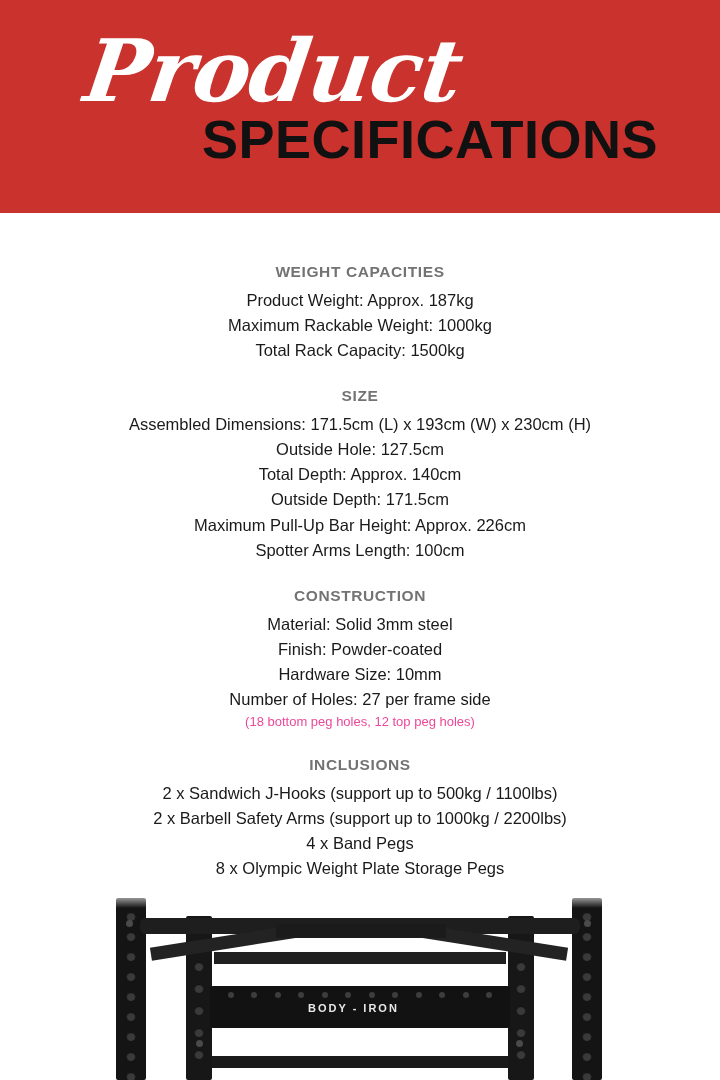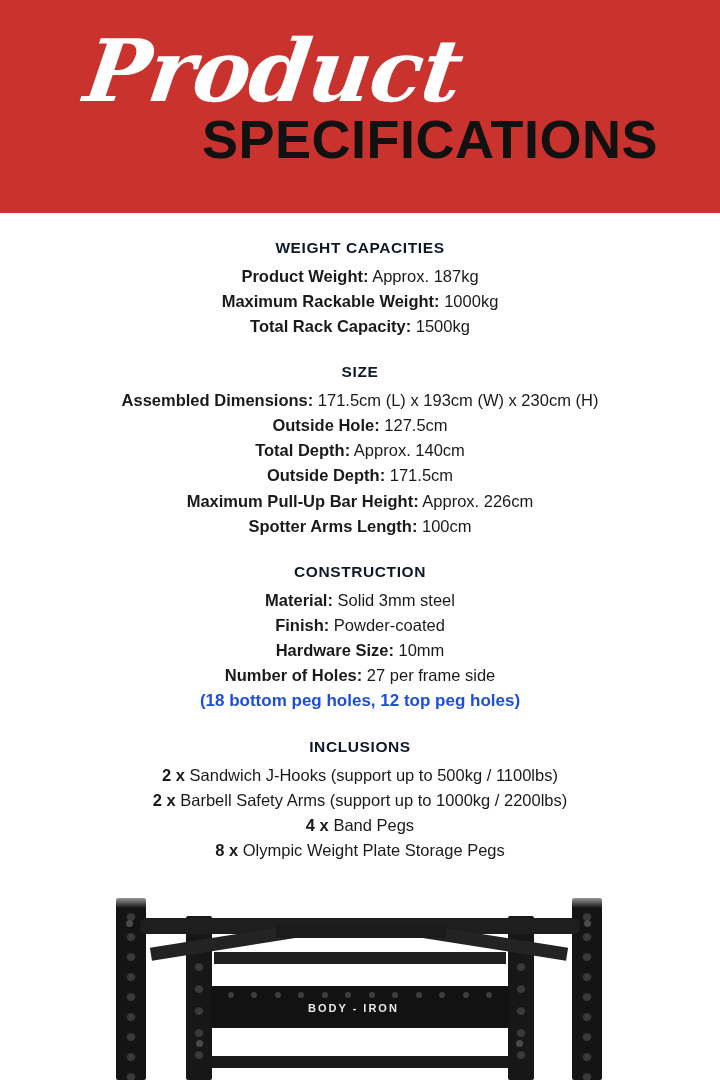--- a/index.html
+++ b/index.html
@@ -58,41 +58,42 @@
 
   
   .content {
     padding: 26px 40px 0 40px;
     text-align: center;
   }
   .section {
     margin-bottom: 22px;
   }
   .section-title {
-    color: #0f172a;
+    color: #737373;
     font-size: 15.5px;
     font-weight: 700;
     letter-spacing: 0.6px;
     margin-bottom: 7px;
+    margin-top: 24px;
   }
   .spec-line {
     font-size: 16.5px;
     color: #1a1a1a;
     line-height: 1.52;
     font-weight: 400;
   }
   .spec-line b {
-    font-weight: 700;
+    font-weight: 400;
     text-align: center;
   }
   .note-line {
-    font-size: 17px;
-    color: #1d4ed8;
+    font-size: 13px;
+    color: #ec4899;
     line-height: 1.5;
-    font-weight: 700;
+    font-weight: 400;
   }
 
   
   .section.weight { margin-bottom: 24px; }
   .section.size { margin-bottom: 24px; }
   .section.construction { margin-bottom: 24px; }
   .section.inclusions { margin-bottom: 10px; }
 
   
   .product-area {

